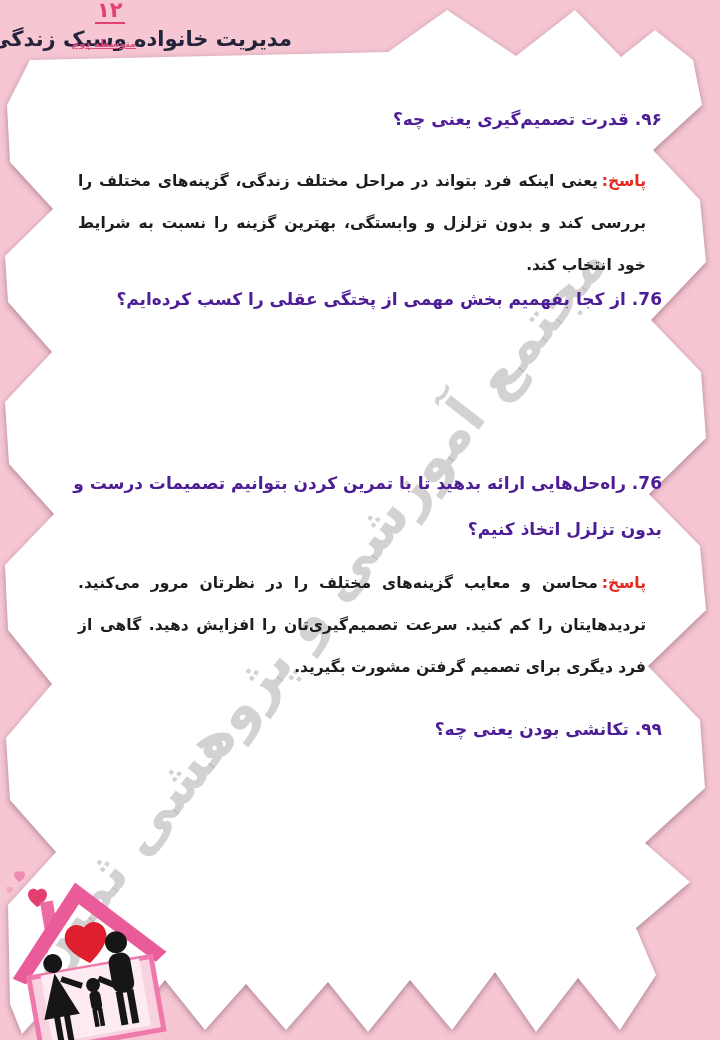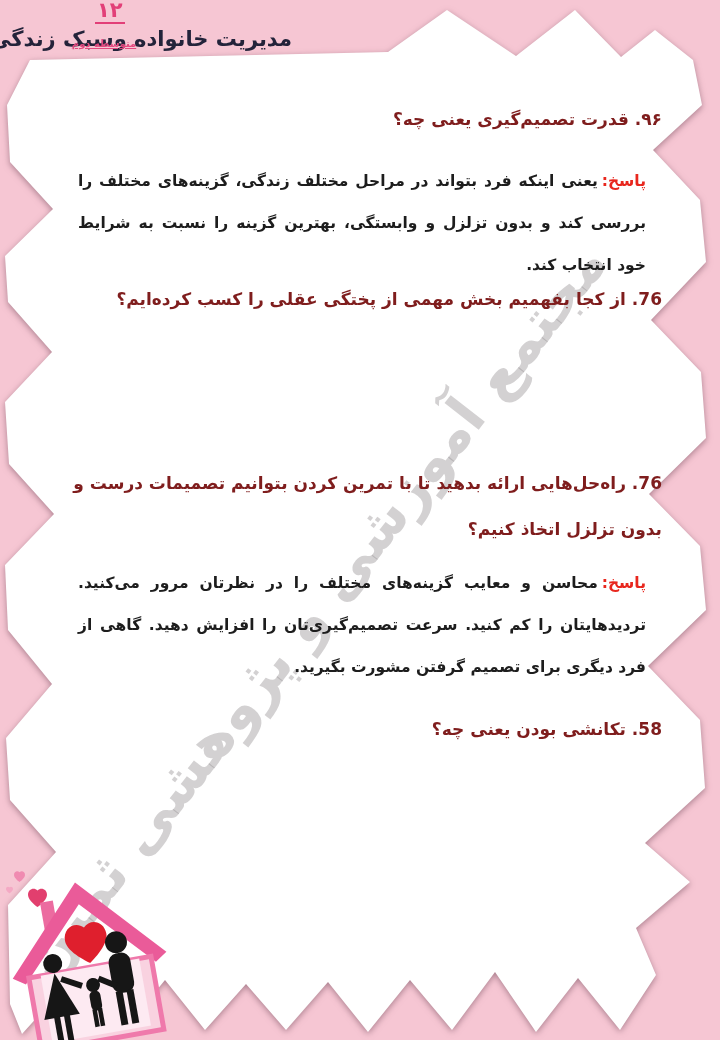--- a/index.html
+++ b/index.html
@@ -35,21 +35,21 @@
     text-align:center;white-space:nowrap;direction:rtl;
     transform:rotate(-52deg);transform-origin:center;
     font-size:57px;font-weight:bold;color:rgba(150,146,148,.42);
     letter-spacing:2px;pointer-events:none;
   }
 
   
   main{position:absolute;left:62px;right:58px;top:0;bottom:0;z-index:4;direction:rtl;}
   .question{
     position:absolute;right:0;left:0;
-    color:#7f1d1d;font-weight:bold;font-size:17px;line-height:46px;
+    color:#4c1d95;font-weight:bold;font-size:17px;line-height:46px;
     text-align:right;
   }
   .answer{
     position:absolute;right:0;left:0;margin:16px;
     color:#1d1d1d;font-weight:600;font-size:15.5px;line-height:42px;
     text-align:justify;
   }
   .ans-label{color:#e8271e;font-weight:bold;margin-left:4px;}
   .q0{top:96px;}  .a0{top:144px;}
   .q1{top:276px;} .a1{top:326px;}
@@ -85,21 +85,21 @@
 
   <main>
     <div class="question q0">۹۶. قدرت تصمیم‌گیری یعنی چه؟</div>
     <p class="answer a0"><span class="ans-label">پاسخ:</span><span>یعنی اینکه فرد بتواند در مراحل مختلف زندگی، گزینه‌های مختلف را بررسی کند و بدون تزلزل و وابستگی، بهترین گزینه را نسبت به شرایط خود انتخاب کند.</span></p>
 
     <div class="question q1">76. از کجا بفهمیم بخش مهمی از پختگی عقلی را کسب کرده‌ایم؟</div>
 
     <div class="question q2">76. راه‌حل‌هایی ارائه بدهید تا با تمرین کردن بتوانیم تصمیمات درست و بدون تزلزل اتخاذ کنیم؟</div>
     <p class="answer a2"><span class="ans-label">پاسخ:</span><span>محاسن و معایب گزینه‌های مختلف را در نظرتان مرور می‌کنید. تردیدهایتان را کم کنید. سرعت تصمیم‌گیری‌تان را افزایش دهید. گاهی از فرد دیگری برای تصمیم گرفتن مشورت بگیرید.</span></p>
 
-    <div class="question q3">58. تکانشی بودن یعنی چه؟</div>
+    <div class="question q3">۹۹. تکانشی بودن یعنی چه؟</div>
   </main>
 
   <svg class="house" width="185" height="185" viewBox="0 0 185 185" aria-hidden="true">
 
     <g>
       <path d="M28,36 C28,30 34,28 37.5,31.5 C41,28 47,30 47,36 C47,41.5 37.5,48 37.5,48 C37.5,48 28,41.5 28,36 Z" fill="#e23f6e"></path>
       <path d="M14,16 C14,12.5 17.5,11.3 19.5,13.3 C21.5,11.3 25,12.5 25,16 C25,19.2 19.5,23 19.5,23 C19.5,23 14,19.2 14,16 Z" fill="#f08bb1"></path>
       <path d="M6,30 C6,27.8 8.2,27 9.5,28.3 C10.8,27 13,27.8 13,30 C13,32 9.5,34.4 9.5,34.4 C9.5,34.4 6,32 6,30 Z" fill="#f4a9c4"></path>
     </g>
     <g transform="rotate(-10 92 120)">

